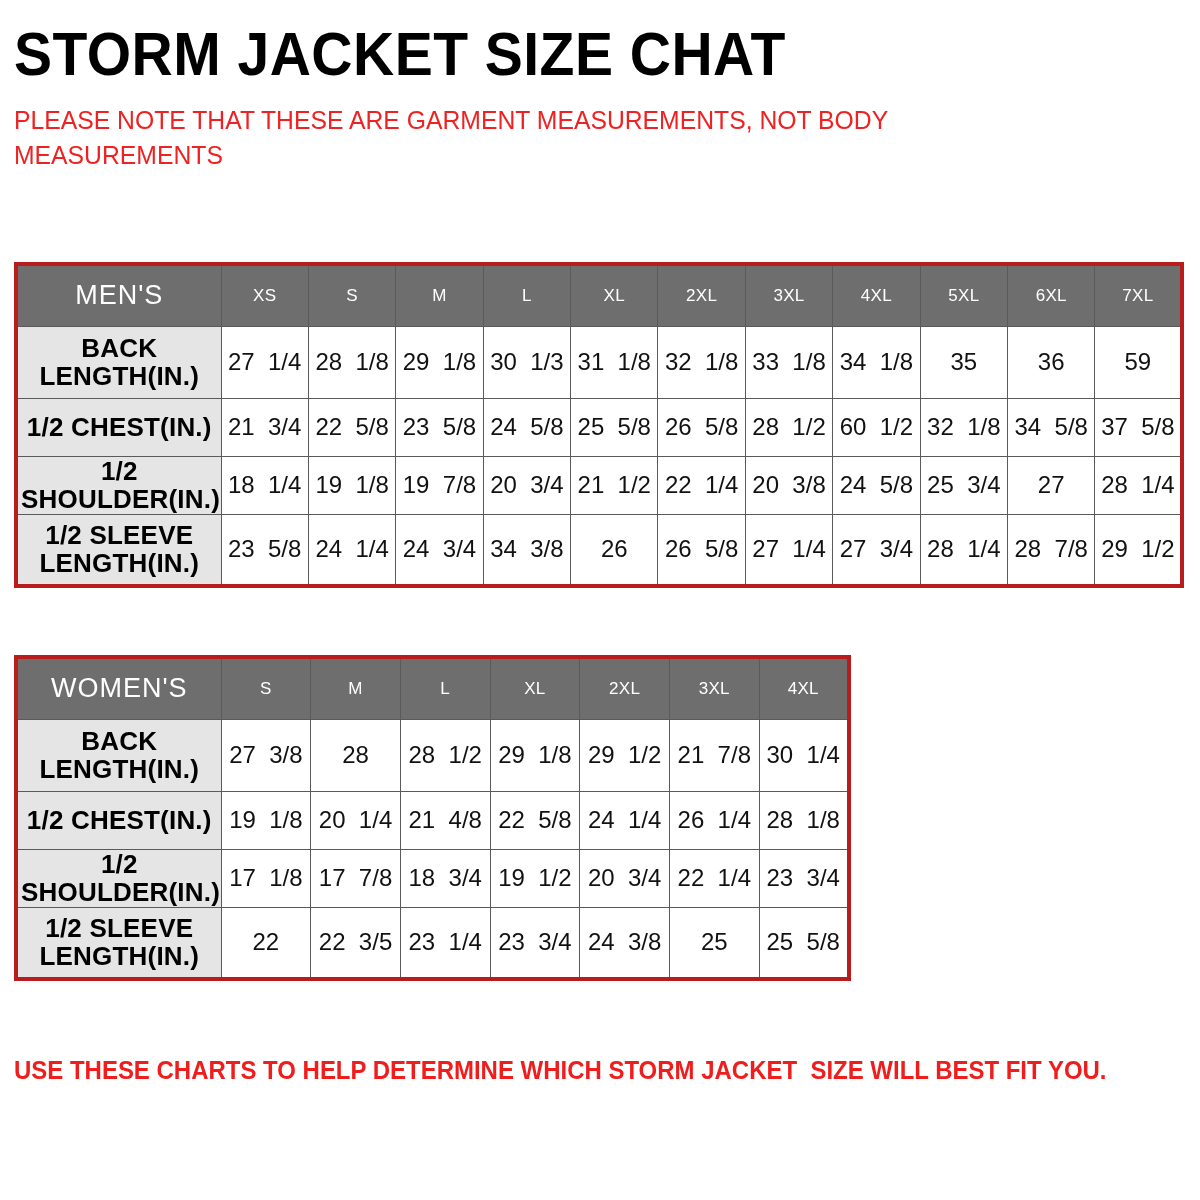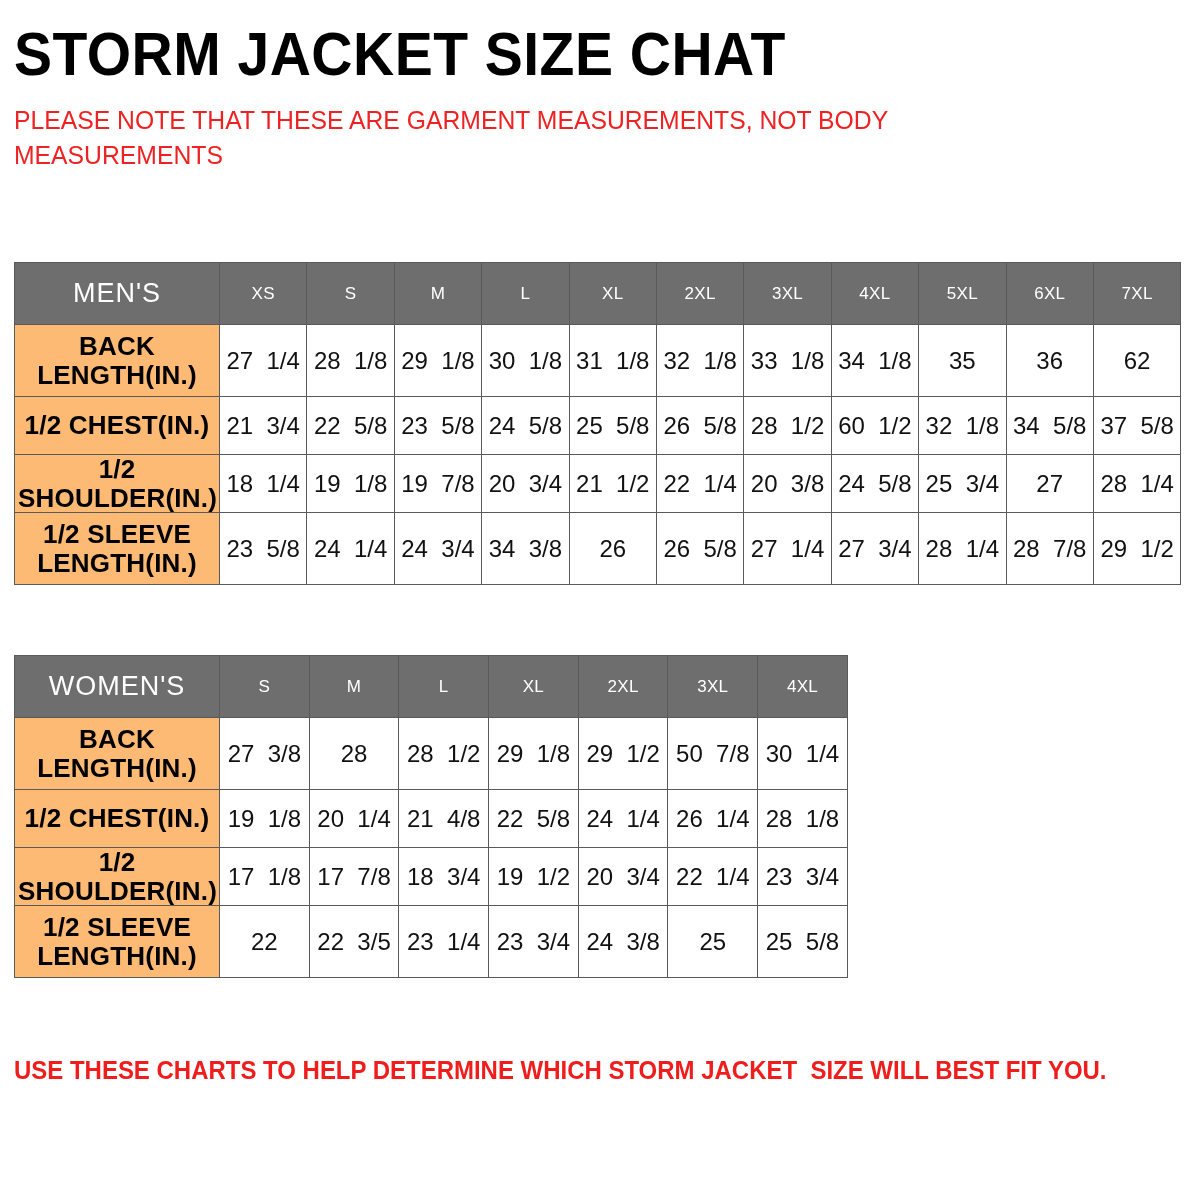--- a/index.html
+++ b/index.html
@@ -59,21 +59,21 @@
     color: #f01d1d;
     white-space: pre;
     transform: scaleX(0.94);
     transform-origin: left center;
   }
 
   
   .size-table {
     border-collapse: collapse;
     table-layout: fixed;
-    border: 1px solid #b91c1c;
+    border: 4px solid #b91c1c;
   }
   #men-table {
     position: absolute;
     left: 14px;
     top: 262px;
     width: 1166px;
   }
   #women-table {
     position: absolute;
     left: 14px;
@@ -102,21 +102,21 @@
   }
   .size-table tbody td {
     background: #ffffff;
     font-size: 24px;
     height: 58px;
     color: #111111;
     font-family: "Liberation Sans Narrow", "Liberation Sans", sans-serif;
     white-space: pre;
   }
   .size-table tbody th.row-head {
-    background: #fdba74;
+    background: #e5e5e5;
     color: #000000;
     font-weight: bold;
     font-size: 26px;
     line-height: 1.08;
     text-align: center;
     height: 58px;
     white-space: pre-line;
     font-family: "Liberation Sans Narrow", "Liberation Sans", sans-serif;
     letter-spacing: 0.2px;
     padding: 0 3px;
@@ -173,28 +173,28 @@
           <th>7XL</th>
         </tr>
     </thead>
     <tbody>
         <tr class="tall">
           <th class="row-head">BACK
 LENGTH(IN.)</th>
           <td>27  1/4</td>
           <td>28  1/8</td>
           <td>29  1/8</td>
-          <td>30  1/8</td>
+          <td>30  1/3</td>
           <td>31  1/8</td>
           <td>32  1/8</td>
           <td>33  1/8</td>
           <td>34  1/8</td>
           <td>35</td>
           <td>36</td>
-          <td>62</td>
+          <td>59</td>
         </tr>
         <tr>
           <th class="row-head">1/2  CHEST(IN.)</th>
           <td>21  3/4</td>
           <td>22  5/8</td>
           <td>23  5/8</td>
           <td>24  5/8</td>
           <td>25  5/8</td>
           <td>26  5/8</td>
           <td>28  1/2</td>
@@ -260,21 +260,21 @@
     </thead>
     <tbody>
         <tr class="tall">
           <th class="row-head">BACK
 LENGTH(IN.)</th>
           <td>27  3/8</td>
           <td>28</td>
           <td>28  1/2</td>
           <td>29  1/8</td>
           <td>29  1/2</td>
-          <td>50  7/8</td>
+          <td>21  7/8</td>
           <td>30  1/4</td>
         </tr>
         <tr>
           <th class="row-head">1/2  CHEST(IN.)</th>
           <td>19  1/8</td>
           <td>20  1/4</td>
           <td>21  4/8</td>
           <td>22  5/8</td>
           <td>24  1/4</td>
           <td>26  1/4</td>

